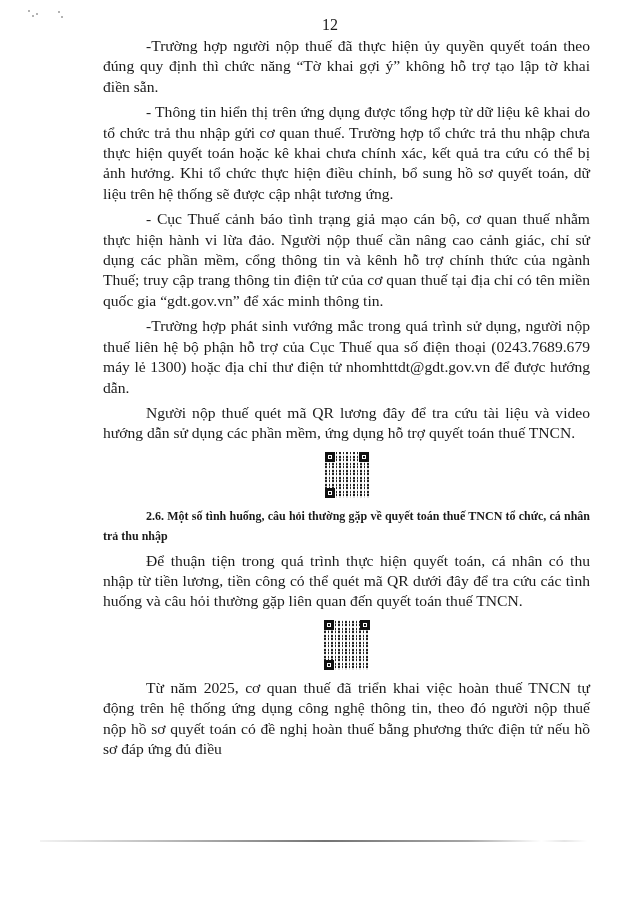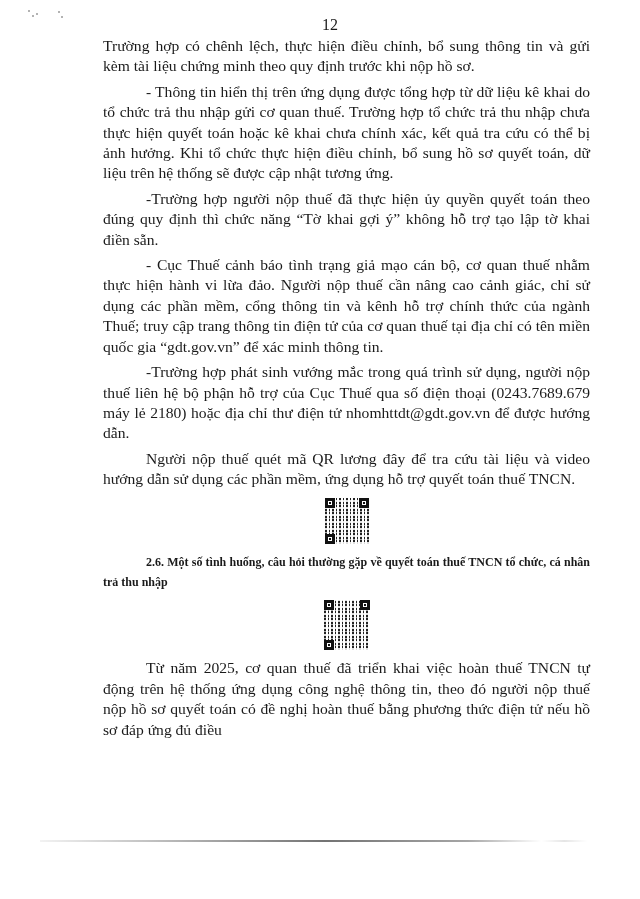--- a/index.html
+++ b/index.html
@@ -60,37 +60,37 @@
   <span class="speck" style="left:4px;top:2px"></span>
   <span class="speck" style="left:8px;top:7px"></span>
   <span class="speck" style="left:12px;top:5px"></span>
   <span class="speck" style="left:34px;top:3px"></span>
   <span class="speck" style="left:37px;top:8px"></span>
 </div>
 
 <div class="page-number">12</div>
 
 <div class="body-text">
-  <p class="para">Trường hợp có chênh lệch, thực hiện điều chỉnh, bổ sung thông tin và gửi kèm tài liệu chứng minh theo quy định trước khi nộp hồ sơ.</p>
+  <p class="para indent">-Trường hợp người nộp thuế đã thực hiện ủy quyền quyết toán theo đúng quy định thì chức năng “Tờ khai gợi ý” không hỗ trợ tạo lập tờ khai điền sẵn.</p>
   <p class="para indent">- Thông tin hiển thị trên ứng dụng được tổng hợp từ dữ liệu kê khai do tổ chức trả thu nhập gửi cơ quan thuế. Trường hợp tổ chức trả thu nhập chưa thực hiện quyết toán hoặc kê khai chưa chính xác, kết quả tra cứu có thể bị ảnh hưởng. Khi tổ chức thực hiện điều chỉnh, bổ sung hồ sơ quyết toán, dữ liệu trên hệ thống sẽ được cập nhật tương ứng.</p>
-  <p class="para indent">-Trường hợp người nộp thuế đã thực hiện ủy quyền quyết toán theo đúng quy định thì chức năng “Tờ khai gợi ý” không hỗ trợ tạo lập tờ khai điền sẵn.</p>
   <p class="para indent">- Cục Thuế cảnh báo tình trạng giả mạo cán bộ, cơ quan thuế nhằm thực hiện hành vi lừa đảo. Người nộp thuế cần nâng cao cảnh giác, chỉ sử dụng các phần mềm, cổng thông tin và kênh hỗ trợ chính thức của ngành Thuế; truy cập trang thông tin điện tử của cơ quan thuế tại địa chỉ có tên miền quốc gia “gdt.gov.vn” để xác minh thông tin.</p>
-  <p class="para indent">-Trường hợp phát sinh vướng mắc trong quá trình sử dụng, người nộp thuế liên hệ bộ phận hỗ trợ của Cục Thuế qua số điện thoại (0243.7689.679 máy lẻ 2180) hoặc địa chỉ thư điện tử nhomhttdt@gdt.gov.vn để được hướng dẫn.</p>
+  <p class="para indent">-Trường hợp phát sinh vướng mắc trong quá trình sử dụng, người nộp thuế liên hệ bộ phận hỗ trợ của Cục Thuế qua số điện thoại (0243.7689.679 máy lẻ 1300) hoặc địa chỉ thư điện tử nhomhttdt@gdt.gov.vn để được hướng dẫn.</p>
 
   <p class="para indent">Người nộp thuế quét mã QR lương đây để tra cứu tài liệu và video hướng dẫn sử dụng các phần mềm, ứng dụng hỗ trợ quyết toán thuế TNCN.</p>
   <div class="qr-wrap">
     <div class="qr">
       <div class="noise"></div>
       <div class="finder tl"></div>
       <div class="finder tr"></div>
       <div class="finder bl"></div>
     </div>
   </div>
 
   <p class="heading-bold">2.6. Một số tình huống, câu hỏi thường gặp về quyết toán thuế TNCN tổ chức, cá nhân trả thu nhập</p>
+  <p class="para indent">Để thuận tiện trong quá trình thực hiện quyết toán, cá nhân có thu nhập từ tiền lương, tiền công có thể quét mã QR dưới đây để tra cứu các tình huống và câu hỏi thường gặp liên quan đến quyết toán thuế TNCN.</p>
   <div class="qr-wrap">
     <div class="qr" style="height:50px;width:46px">
       <div class="noise"></div>
       <div class="finder tl"></div>
       <div class="finder tr"></div>
       <div class="finder bl"></div>
     </div>
   </div>
 
   <p class="para indent">Từ năm 2025, cơ quan thuế đã triển khai việc hoàn thuế TNCN tự động trên hệ thống ứng dụng công nghệ thông tin, theo đó người nộp thuế nộp hồ sơ quyết toán có đề nghị hoàn thuế bằng phương thức điện tử nếu hồ sơ đáp ứng đủ điều</p>

